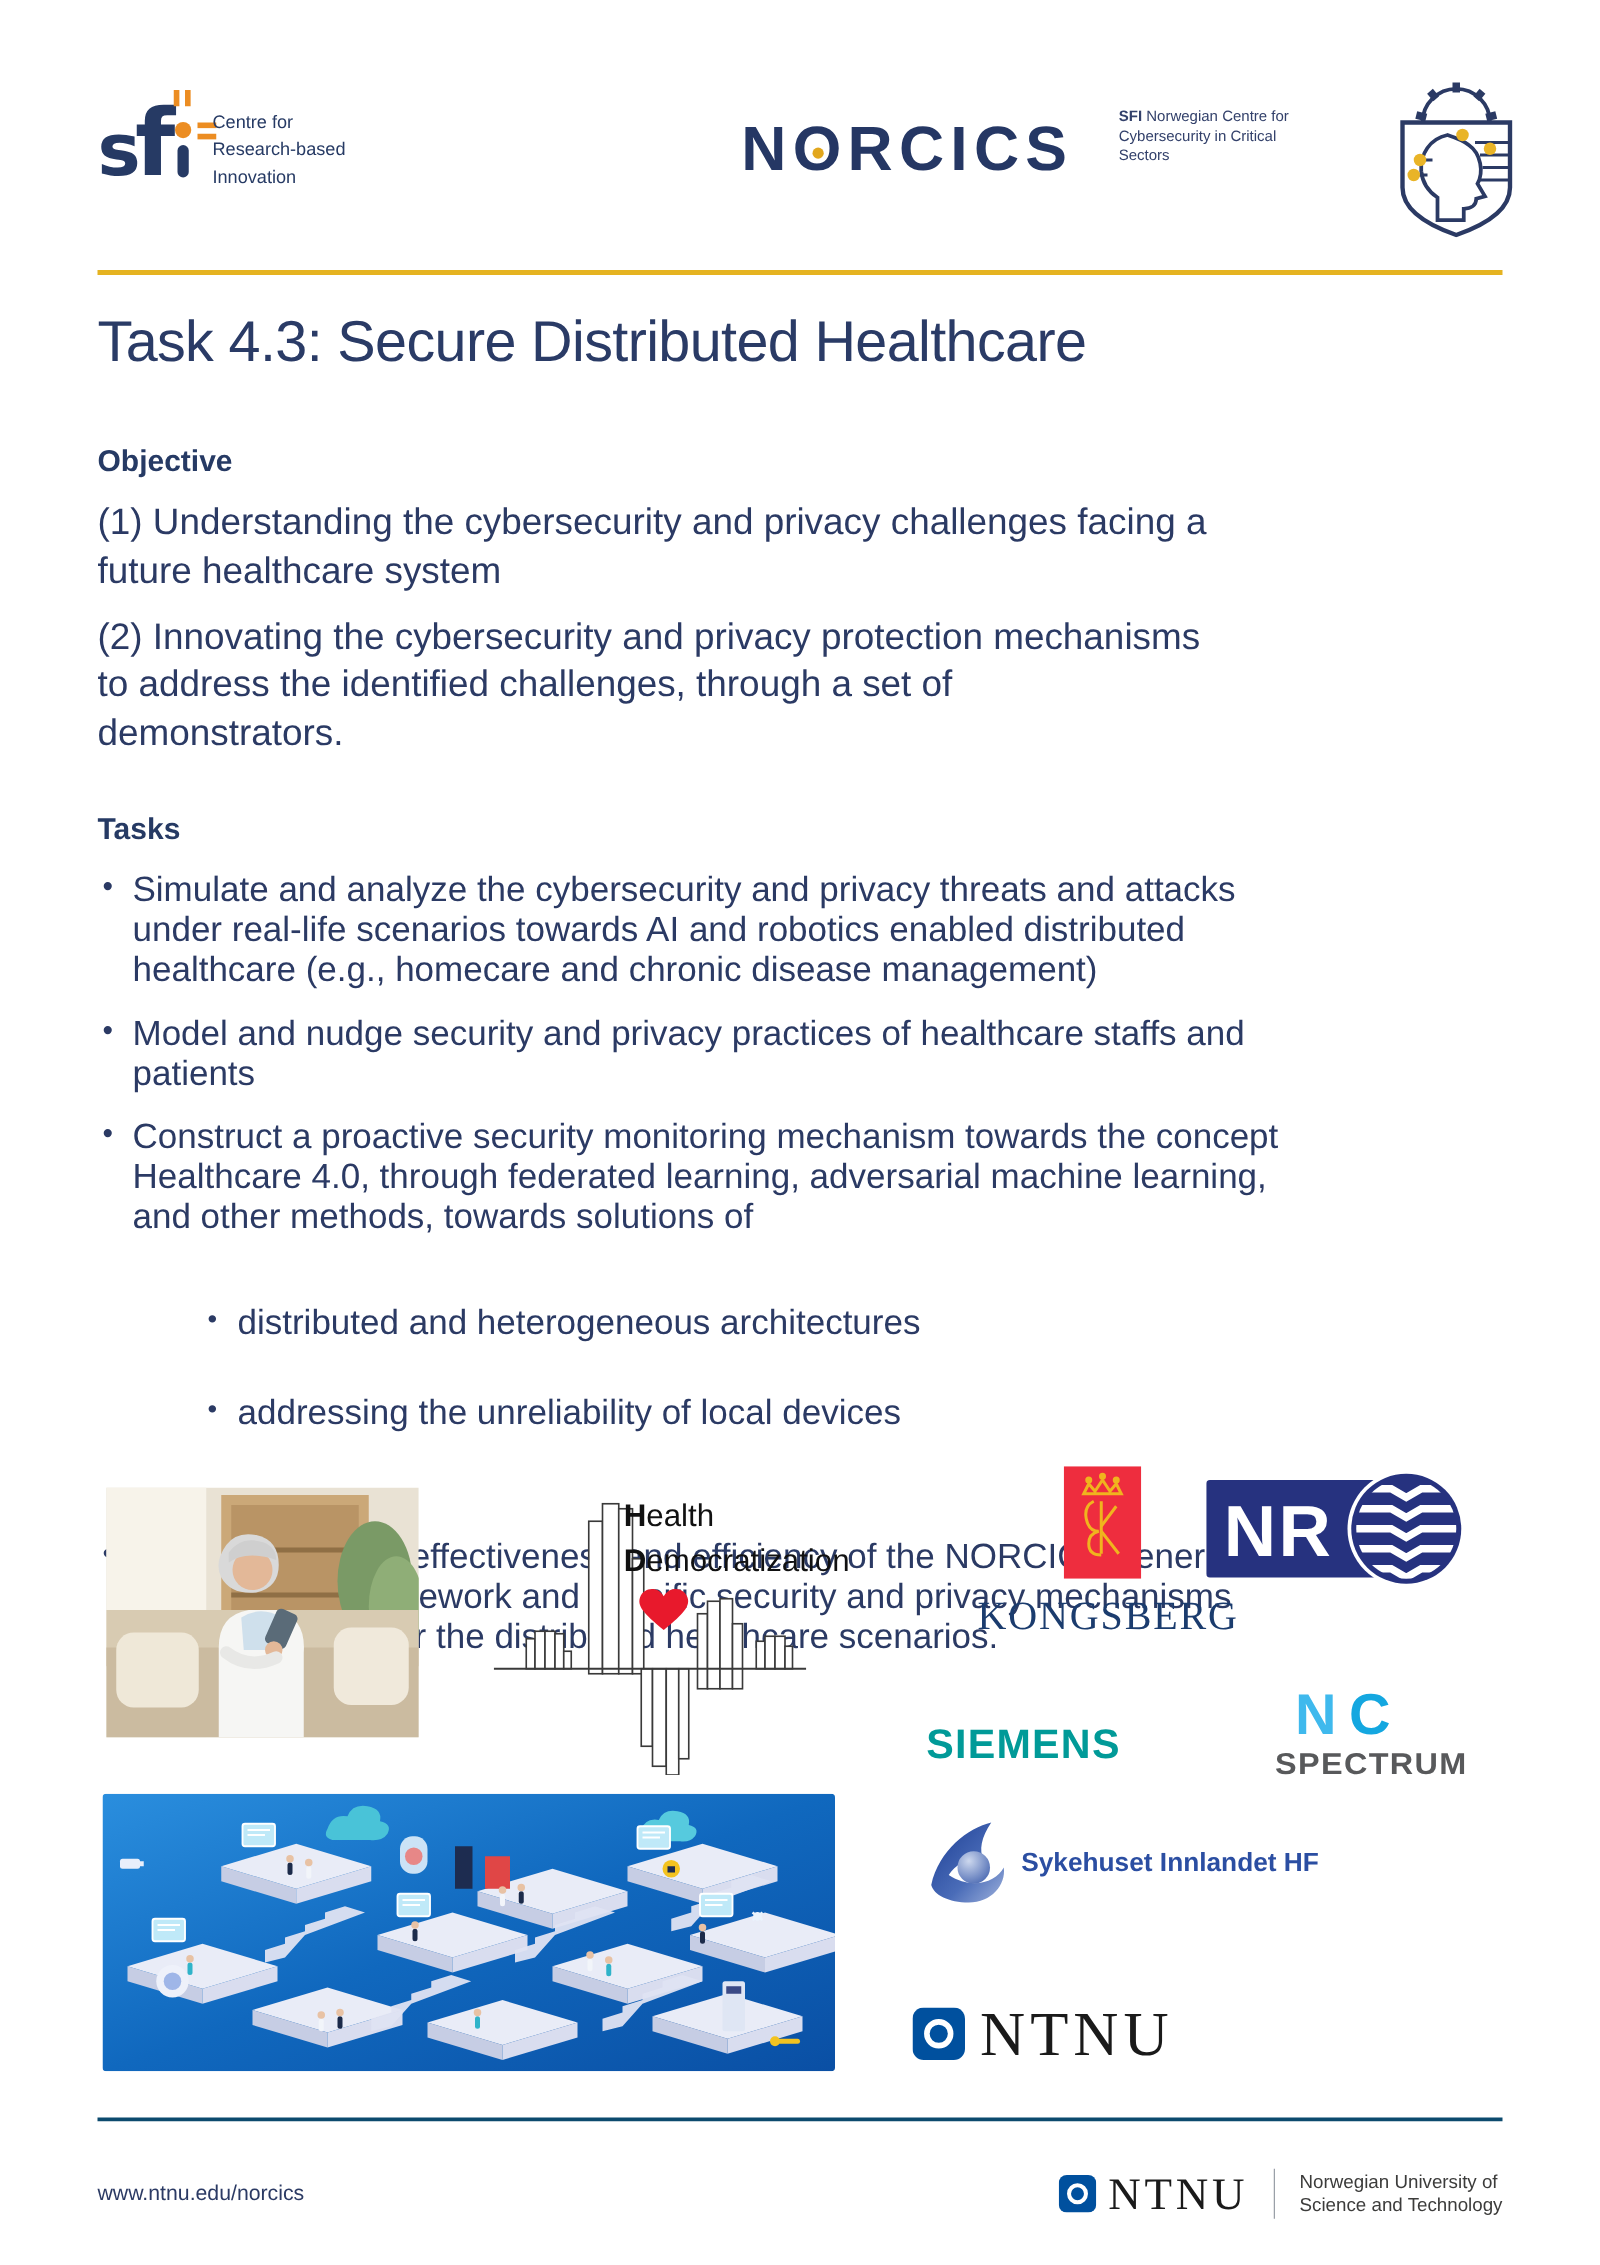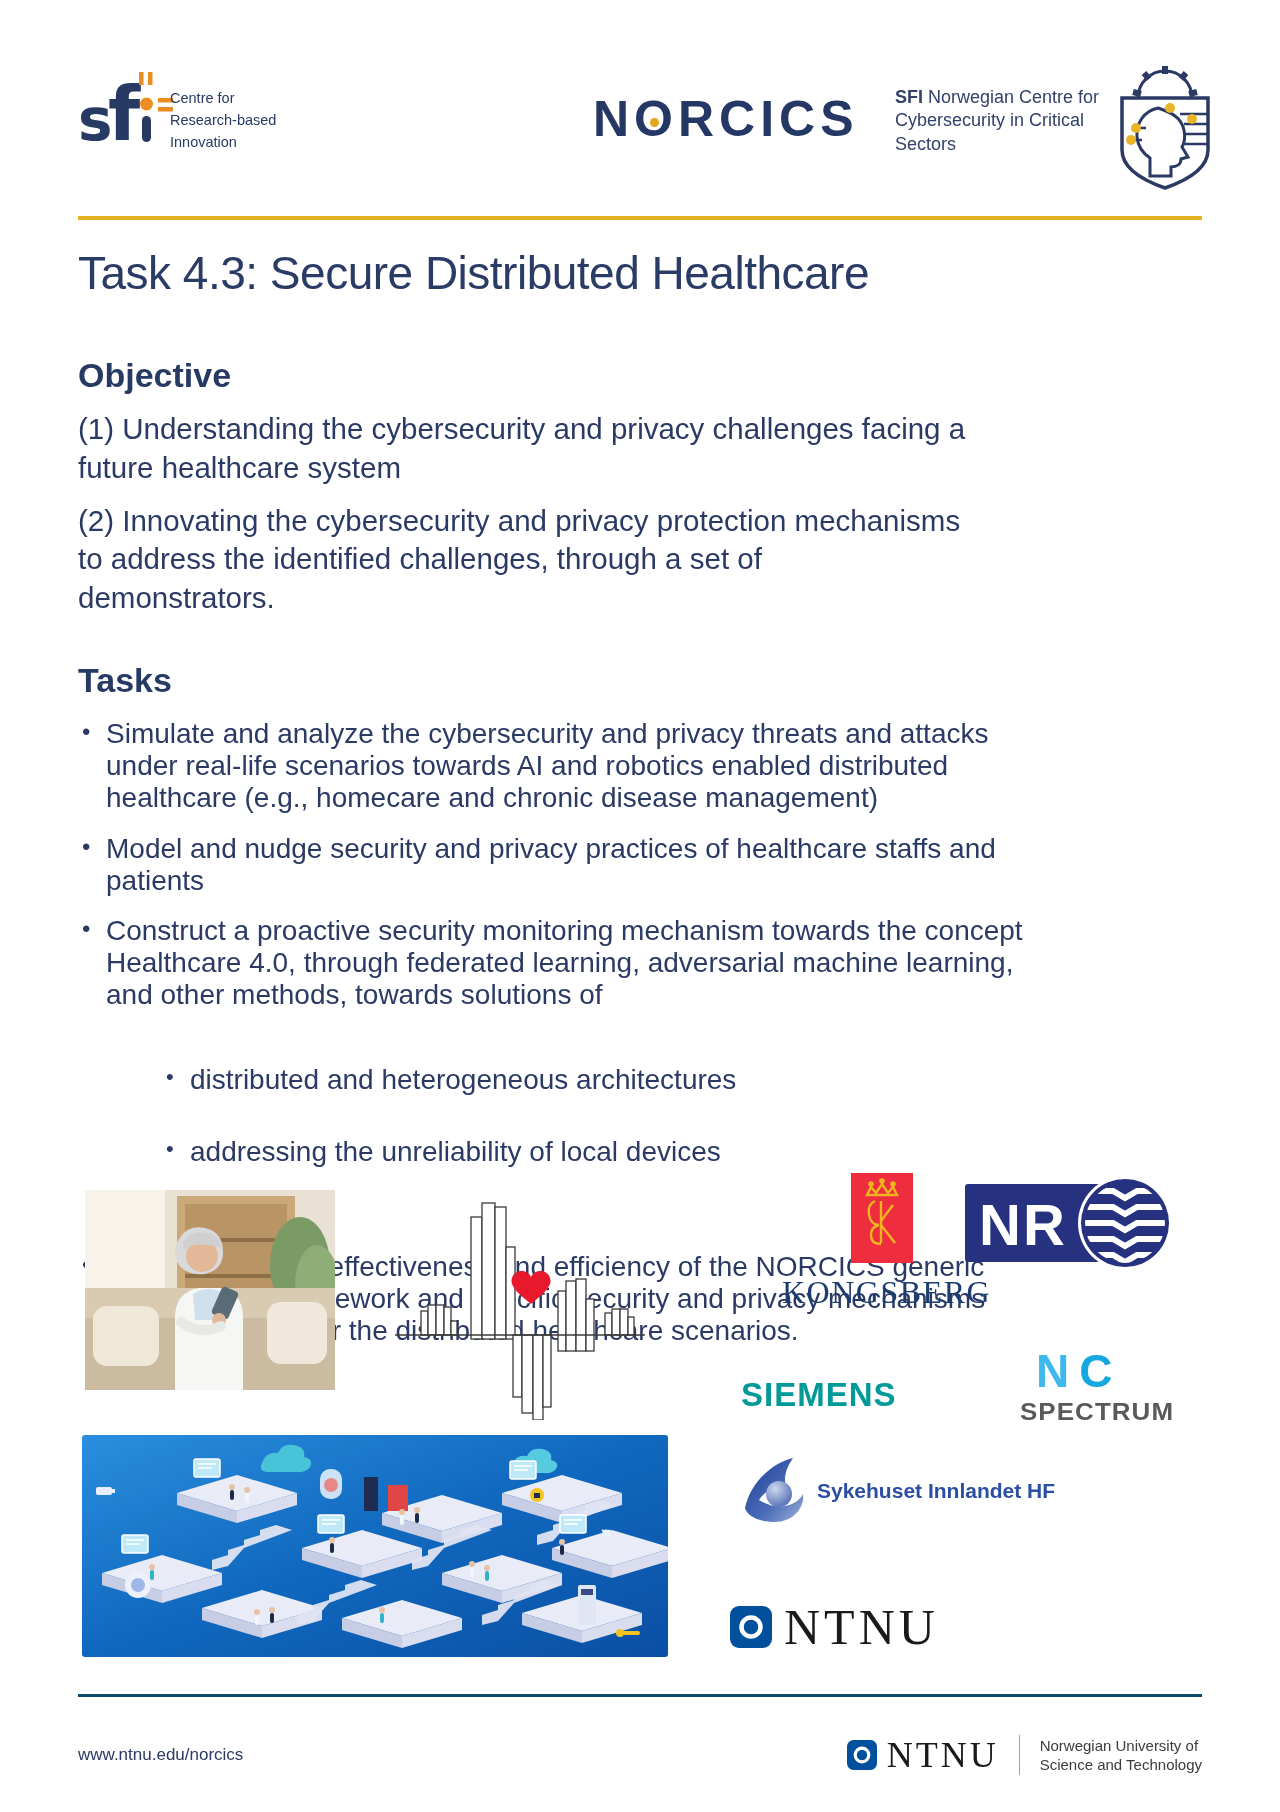--- a/index.html
+++ b/index.html
@@ -7,28 +7,28 @@
         font-family:"Liberation Sans",sans-serif;color:#263a64;overflow:hidden;box-sizing:border-box;
         padding:0 78px;}
   
   .header{position:relative;height:216px;}
   .sfi-logo{position:absolute;left:0;top:58px;width:270px;height:110px;}
   .sfi-word{position:absolute;left:0;top:0;}
   .sfi-tagline{position:absolute;left:92px;top:30px;font-size:14.5px;line-height:1.5;color:#263a64;white-space:pre-line;}
   .norcics-word{position:absolute;left:515px;top:90px;font-size:50px;font-weight:700;letter-spacing:5px;color:#253764;display:flex;align-items:center;}
   .norcics-o{position:relative;}
   .norcics-o::after{content:"";position:absolute;left:50%;top:56%;width:9px;height:9px;margin:-4px 0 0 -6px;border-radius:50%;background:#e2a71d;}
-  .norcics-sub{position:absolute;left:817px;top:86px;font-size:18px;line-height:1.3;color:#33416b;}
+  .norcics-sub{position:absolute;left:817px;top:86px;font-size:12px;line-height:1.3;color:#33416b;}
   .norcics-sub b{font-weight:700;}
   .head-icon{position:absolute;left:1028px;top:56px;}
   
   .rule{border:0;border-top:4px solid #e5b321;margin:0;}
   
   .title{margin:26px 0 0;font-size:46px;font-weight:400;letter-spacing:-0.5px;color:#2a3b66;line-height:1.18;}
-  .h2{margin:0;font-size:34px;font-weight:700;color:#263a64;}
+  .h2{margin:0;font-size:24px;font-weight:700;color:#263a64;}
   .h2.obj{margin-top:56px;}
   .h2.tasks{margin-top:44px;}
   .para{margin:15px 0 0;font-size:29.5px;line-height:1.3;white-space:pre-line;color:#2b3a64;}
   .task-list{margin:14px 0 0;padding:0;list-style:none;}
   .task-list>li{position:relative;margin:18px 0 0;padding-left:28px;font-size:28px;line-height:1.15;white-space:pre-line;color:#2b3a64;}
   .task-list>li::before{content:"•";position:absolute;left:4px;top:0;font-size:24px;color:#2b3a64;}
   .sub-list{margin:12px 0 0 58px;padding:0;list-style:none;}
   .sub-list>li{position:relative;margin:8px 0 0;padding-left:26px;font-size:28px;line-height:1.15;color:#2b3a64;}
   .sub-list>li::before{content:"•";position:absolute;left:2px;top:0;font-size:22px;color:#2b3a64;}
   
@@ -202,20 +202,24 @@
             <rect x="191" y="114" width="8" height="52"></rect>
 
           <rect x="210" y="128" width="7" height="22"></rect>
             <rect x="217" y="124" width="8" height="26"></rect>
             <rect x="225" y="124" width="8" height="26"></rect>
             <rect x="233" y="132" width="6" height="18"></rect>
         </g>
         <line x1="0" y1="150" x2="250" y2="150" stroke="#3a3a3a" stroke-width="1.6"></line>
         <path d="M136,92 c-4,-8 -16,-8 -19,1 c-3,8 7,16 19,26 c12,-10 22,-18 19,-26 c-3,-9 -15,-9 -19,-1 z" fill="#e8192c"></path>
       </svg>
+      <div style="position:absolute;left:104px;top:10px;font-size:25px;color:#111;line-height:1.45;font-family:'Liberation Sans',sans-serif;">
+        <div><b>H</b><span>ealth</span></div>
+        <div><b>D</b><span>emocratization</span></div>
+      </div>
     </div>
 
     <div class="abs" style="left:704px;top:1px;width:200px;text-align:center;">
       <svg width="62" height="90" viewBox="0 0 62 90" style="display:block;margin:0 auto;">
         <rect width="62" height="90" fill="#ee2d3e"></rect>
         <g stroke="#f0b41e" stroke-width="2.4" fill="none">
           <path d="M16,22 l4,-8 5,6 6,-9 6,9 5,-6 4,8 z"></path>
           <circle cx="20" cy="11" r="1.6" fill="#f0b41e"></circle>
             <circle cx="31" cy="8" r="1.6" fill="#f0b41e"></circle>
             <circle cx="42" cy="11" r="1.6" fill="#f0b41e"></circle>

